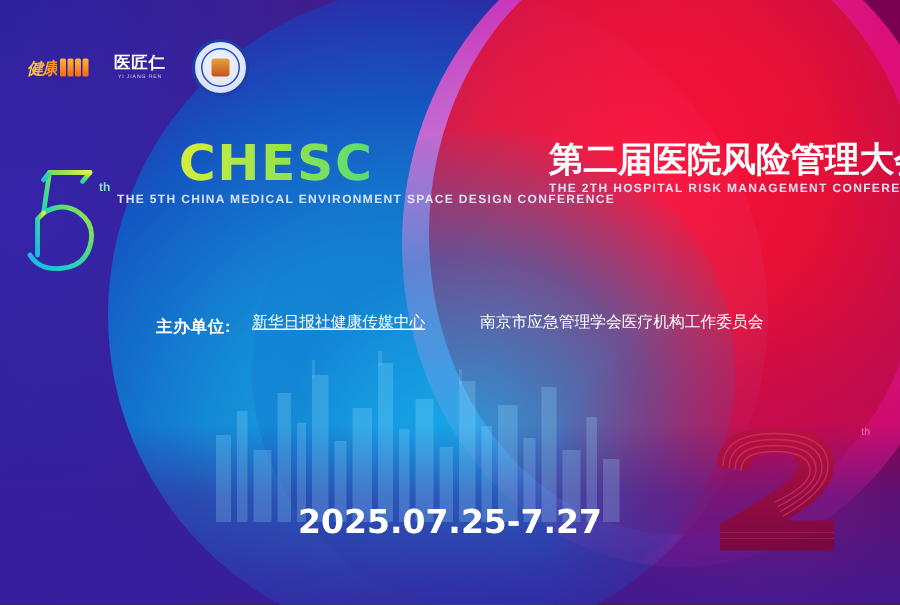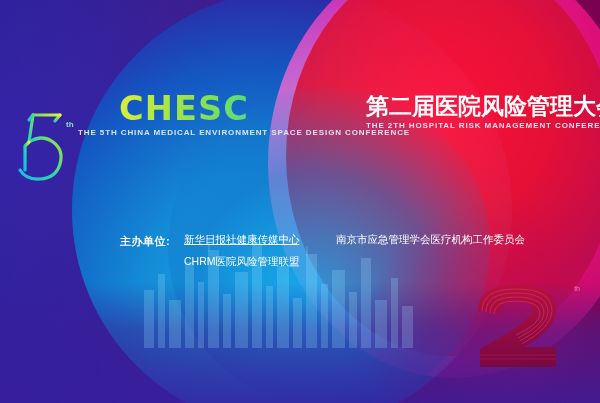--- a/index.html
+++ b/index.html
@@ -98,21 +98,21 @@
   }
   .chrm{
     font-size:33px;font-weight:900;letter-spacing:1px;line-height:1;
     font-family:"DejaVu Sans","Liberation Sans",sans-serif;
     background:linear-gradient(100deg,#fff2a8 0%,#ffd447 30%,#ffb02e 60%,#ff8a1f 100%);
     -webkit-background-clip:text;background-clip:text;color:transparent;
     margin-bottom:2px;
   }
 
   
-  #organizers{position:absolute;left:120px;top:210px;z-index:8;color:#fff;margin-top:24px;}
+  #organizers{position:absolute;left:104px;top:210px;z-index:8;color:#fff;}
   .org-row{display:flex;align-items:flex-start;margin-bottom:7px;}
   .org-label{font-size:11px;font-weight:bold;width:64px;flex:none;letter-spacing:.5px;}
   .org-col{font-size:10.5px;line-height:1.05;}
   .org-col.c1{width:152px;flex:none;text-decoration:underline;}
   .org-col.c2{width:210px;flex:none;}
   .org-spacer{width:64px;flex:none;}
 
   
   #date-block{position:absolute;left:0;top:338px;width:100%;text-align:center;z-index:8;}
   #date-main{
@@ -160,20 +160,40 @@
       <rect x="251" y="50" width="7" height="70"></rect>
       <rect x="262" y="78" width="11" height="42"></rect>
     </g>
     <g fill="#d6f4ff" opacity="0.35">
       <rect x="112" y="6" width="3" height="10"></rect>
       <rect x="68" y="12" width="2" height="12"></rect>
       <rect x="166" y="18" width="2" height="10"></rect>
     </g>
   </svg>
 
+  <div id="logo-bar">
+    <div class="logo-xh">
+      <span class="xh-text">健康</span>
+      <span class="xh-blocks">
+          <i></i>
+          <i></i>
+          <i></i>
+          <i></i>
+        </span>
+    </div>
+    <div class="logo-yjr">
+      <span class="yjr-cn">医匠仁</span>
+      <span class="yjr-en">YI JIANG REN</span>
+    </div>
+    <div class="logo-seal">
+      <span class="seal-inner">
+        <span class="seal-mark"></span>
+      </span>
+    </div>
+  </div>
 
   <div id="titles">
 
     <div id="left-title">
       <div id="five-logo">
         <svg viewBox="0 0 62 80" width="62" height="80">
           <defs>
             <linearGradient id="g5" x1="0" y1="1" x2="1" y2="0">
               <stop offset="0%" stop-color="#19b9e8"></stop>
               <stop offset="45%" stop-color="#2fd6a8"></stop>
@@ -204,25 +224,25 @@
   </div>
 
   <div id="organizers">
     <div class="org-row">
       <span class="org-label">主办单位:</span>
       <span class="org-col c1">新华日报社健康传媒中心</span>
       <span class="org-col c2">南京市应急管理学会医疗机构工作委员会</span>
     </div>
     <div class="org-row">
       <span class="org-spacer"></span>
-      <span class="org-col c2">CHRM医院风险管理联盟</span>
     </div>
   </div>
 
   <div id="date-block">
+    <div id="date-main">2025.07.25-7.27</div>
   </div>
 
   <div id="deco2">
     <svg viewBox="0 0 132 126" width="132" height="126">
       <defs>
         <linearGradient id="gd2" x1="0" y1="0" x2="0" y2="1">
           <stop offset="0%" stop-color="#b8123f" stop-opacity="0.95"></stop>
           <stop offset="100%" stop-color="#7d0636" stop-opacity="0.9"></stop>
         </linearGradient>
       </defs>

